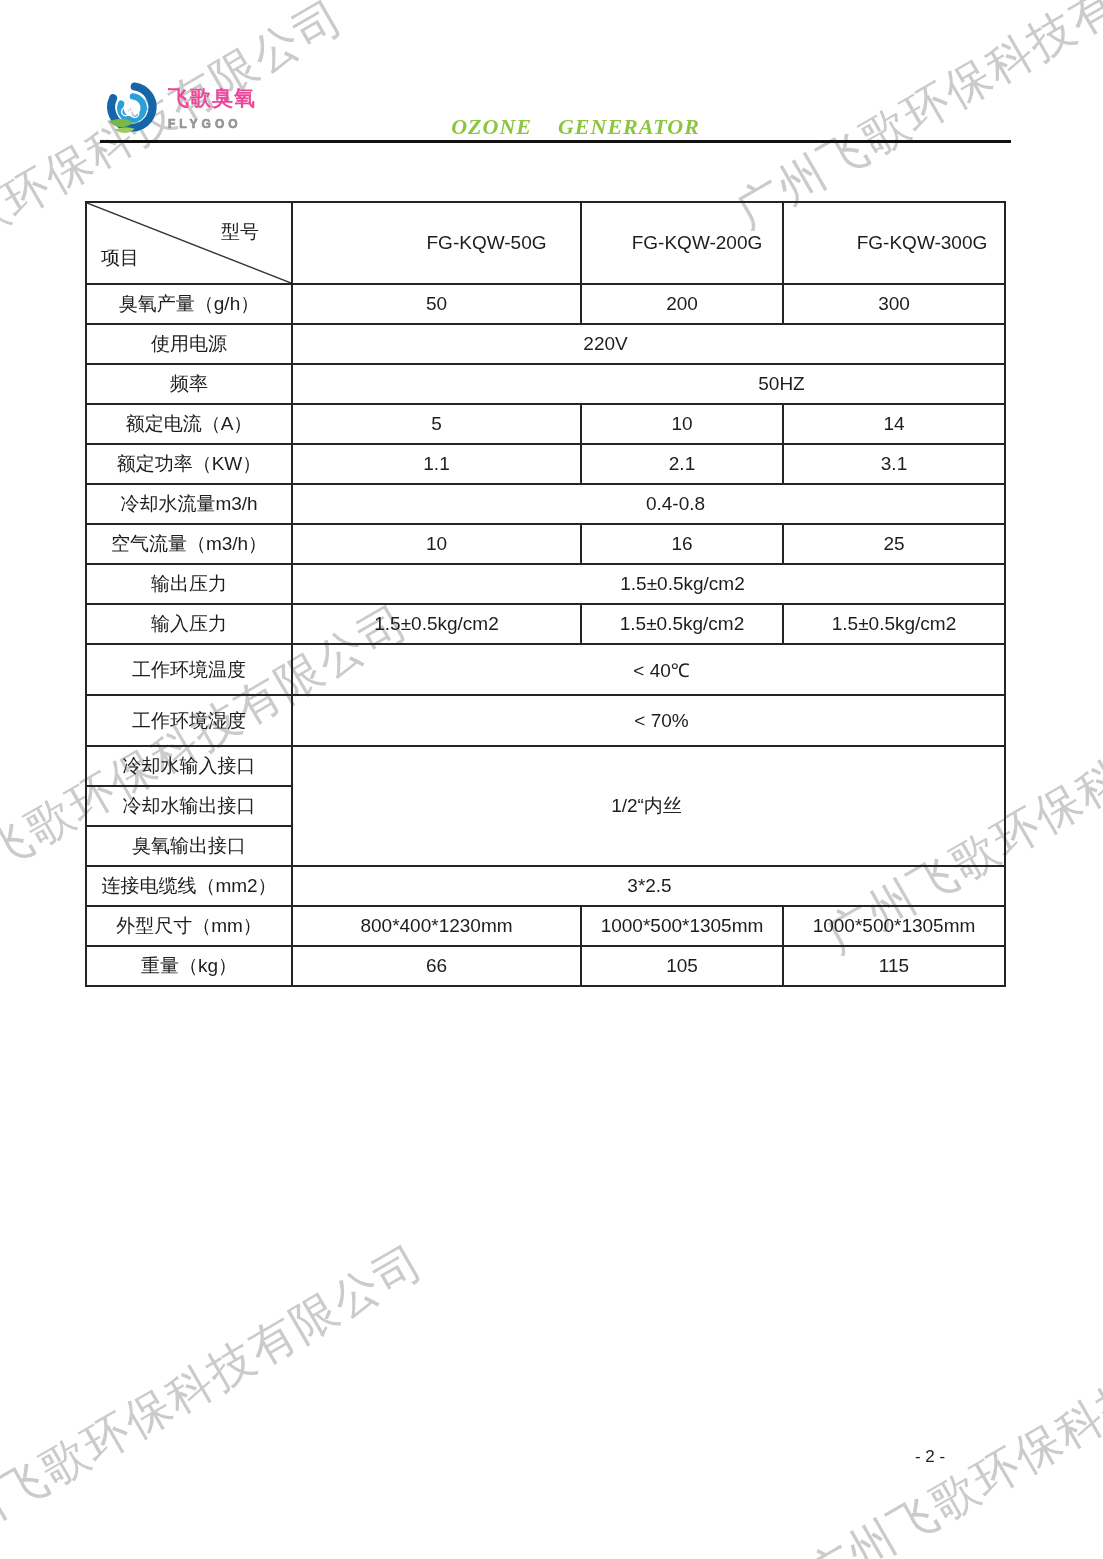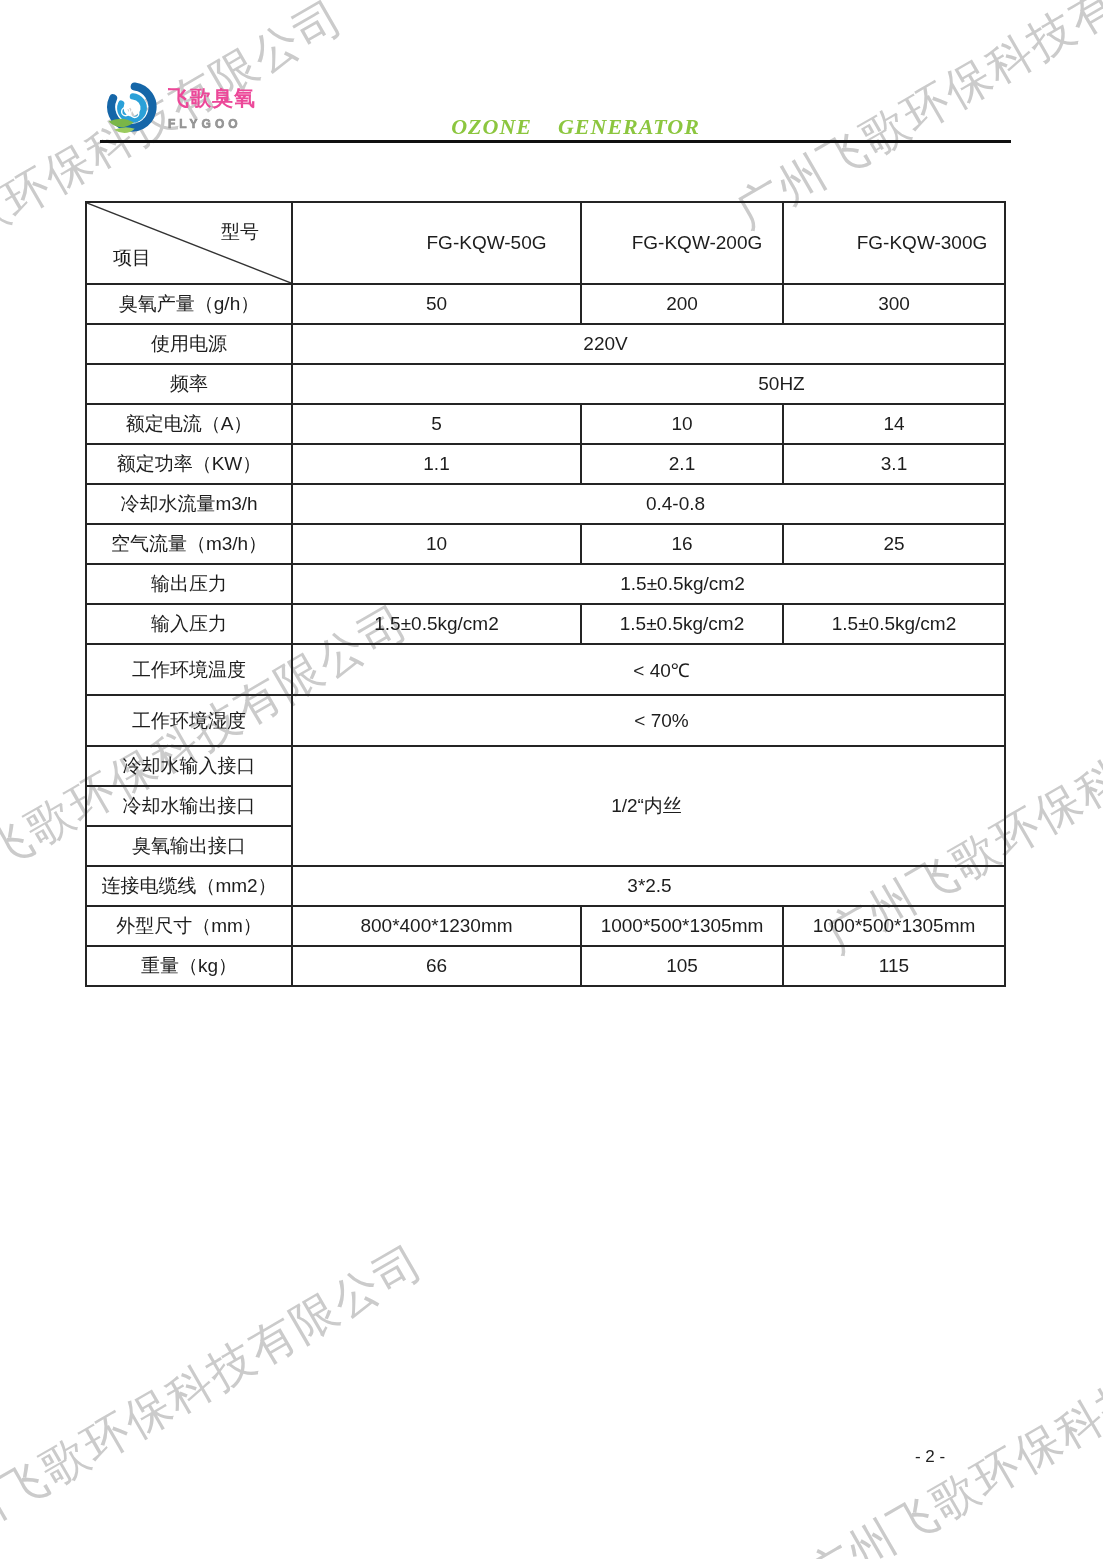--- a/index.html
+++ b/index.html
@@ -60,21 +60,21 @@
     text-align:center;vertical-align:middle;
     padding:0;overflow:visible;white-space:nowrap;
   }
   table.spec thead tr{height:82px;}
   table.spec tbody tr{height:40px;}
   table.spec tbody tr.tall{height:51px;}
   th.model{vertical-align:top;padding-top:13px;font-weight:400;font-size:20px;}
   td.corner{position:relative;}
   td.corner svg{position:absolute;inset:0;width:100%;height:100%;display:block;}
   .corner-tr{position:absolute;top:16px;right:32px;font-size:19px;}
-  .corner-bl{position:absolute;bottom:12px;left:26px;font-size:19px;}
+  .corner-bl{position:absolute;bottom:12px;left:14px;font-size:19px;}
   td.span-top{vertical-align:top;padding-top:7px;margin-left:37px;}
   .mval{display:inline-block;}
   
   .page-number{position:absolute;left:880px;top:1447px;width:100px;text-align:center;font-size:17px;color:#222;}
 </style>
 </head>
 <body>
 
 <div class="page">
 

